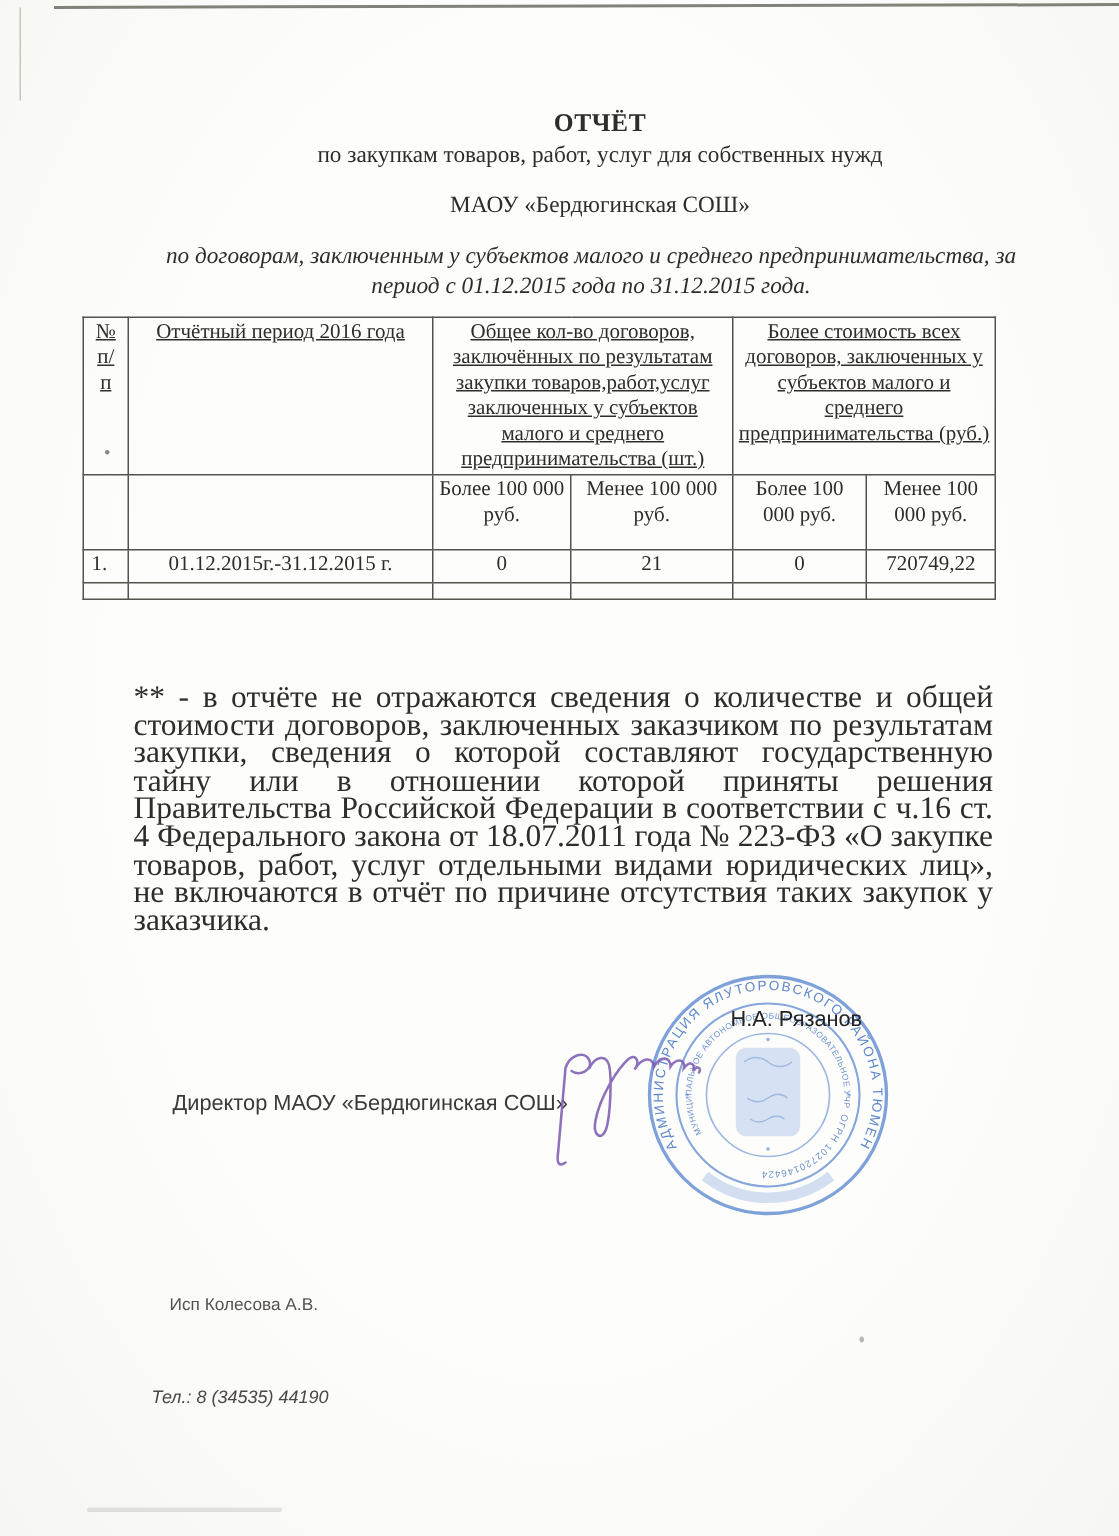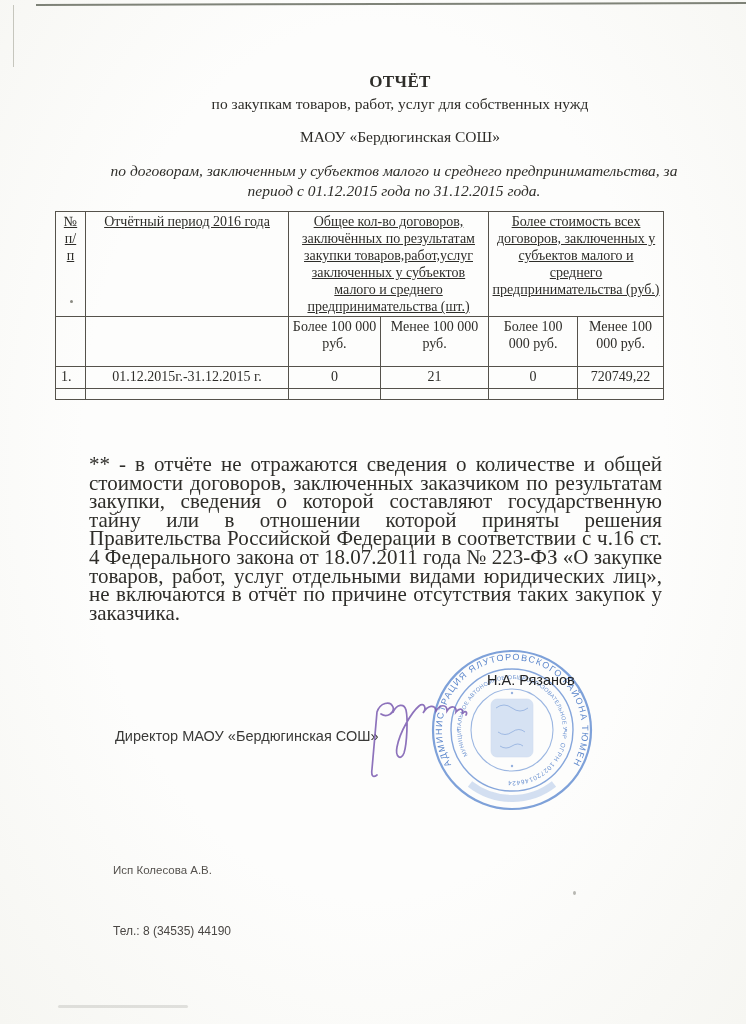--- a/index.html
+++ b/index.html
@@ -40,21 +40,21 @@
   .num-cell{text-align:left !important;padding-left:5px !important;}
   .sub-narrow{padding:1px 9px !important;}
   .total-val{font-weight:bold;font-size:15px;}
 
   #footnote{position:absolute;left:89px;top:455px;width:573px;font-size:21px;line-height:18.6px;text-align:justify;}
 
   .sans{font-family:"Liberation Sans", sans-serif;}
   #director-label{position:absolute;left:115px;top:705px;font-size:14.5px;color:#3a3a38;margin-top:23px;}
   #director-name{position:absolute;left:487px;top:672px;font-size:14.5px;color:#232323;z-index:6;}
   #executor-line{position:absolute;left:113px;top:864px;font-size:11.5px;color:#55524e;}
-  #phone-line{position:absolute;left:113px;top:924px;font-size:12px;color:#4a4744;}
+  #phone-line{position:absolute;left:101px;top:924px;font-size:12px;color:#4a4744;font-style:italic;}
 
   #seal-svg{position:absolute;left:420px;top:638px;filter:blur(.3px);opacity:.92;z-index:3;}
   #signature-svg{position:absolute;left:350px;top:680px;filter:blur(.25px);z-index:4;}
 </style>
 </head>
 <body>
 
 <div class="top-edge"></div>
 <div class="left-edge"></div>
 <div class="speck" style="left:70px;top:300px;width:3px;height:3px;"></div>

